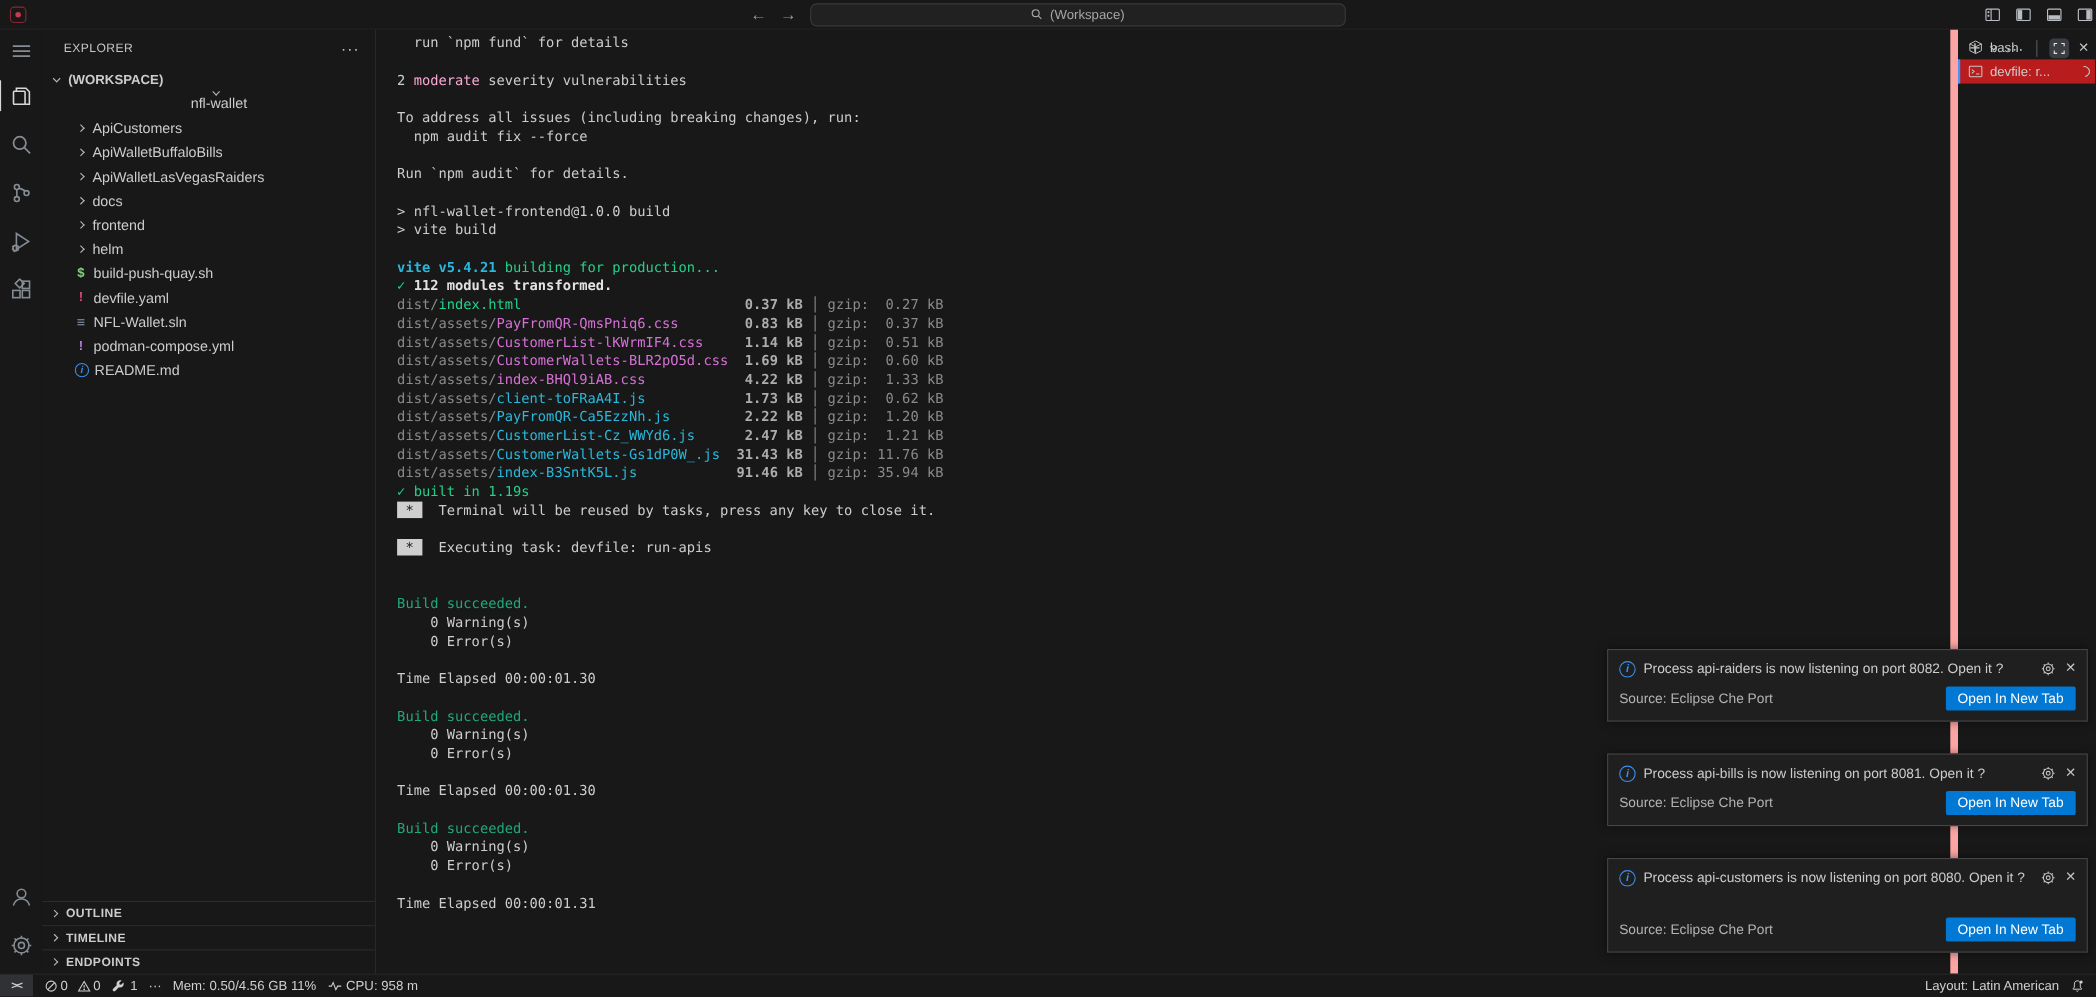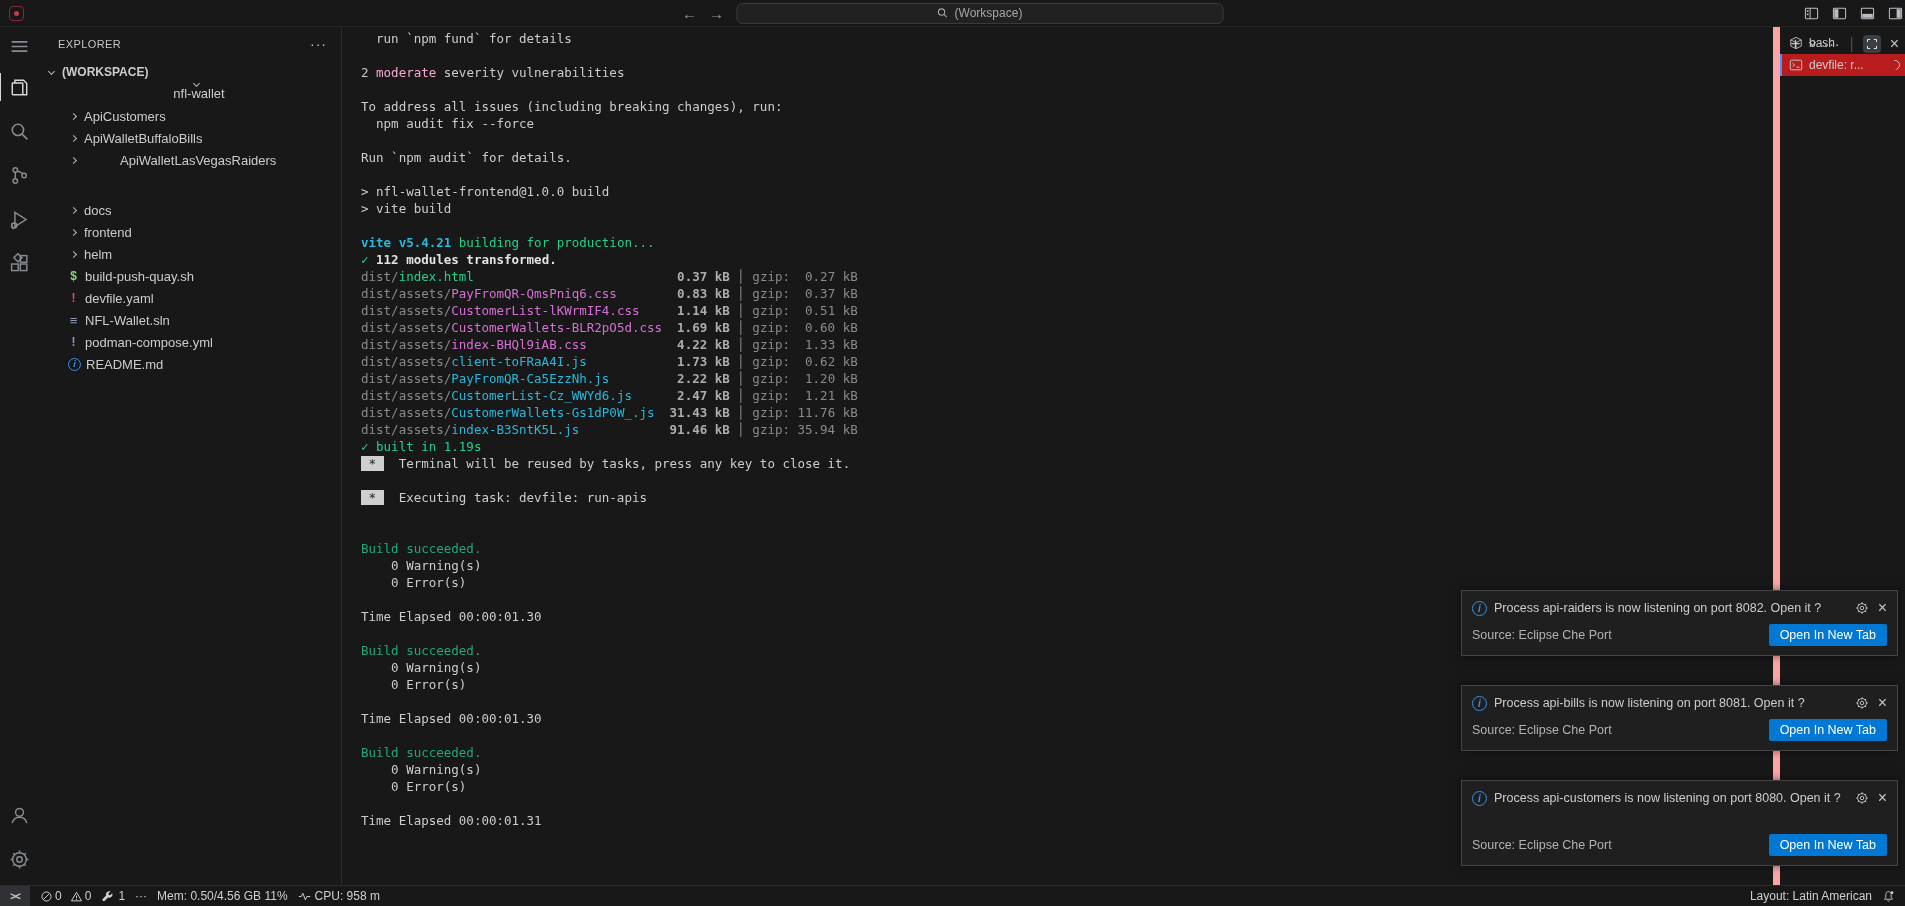--- a/index.html
+++ b/index.html
@@ -228,25 +228,25 @@
           <span class="lbl">nfl-wallet</span>
         </div>
         <div class="row" style="padding-left: 30px;">
           <span class="chev right"></span>
           <span class="lbl">ApiCustomers</span>
         </div>
         <div class="row" style="padding-left: 30px;">
           <span class="chev right"></span>
           <span class="lbl">ApiWalletBuffaloBills</span>
         </div>
-        <div class="row" style="padding-left: 30px; gap: 36px;">
+        <div class="row" style="padding-left: 30px;">
           <span class="chev right"></span>
           <span class="lbl">ApiWalletLasVegasRaiders</span>
         </div>
-        <div class="row" style="padding-left: 30px; margin-top: 28px;">
+        <div class="row" style="padding-left: 30px;">
           <span class="chev right"></span>
           <span class="lbl">docs</span>
         </div>
         <div class="row" style="padding-left: 30px;">
           <span class="chev right"></span>
           <span class="lbl">frontend</span>
         </div>
         <div class="row" style="padding-left: 30px;">
           <span class="chev right"></span>
           <span class="lbl">helm</span>
@@ -263,20 +263,34 @@
           <span class="fi fi-sln">≡</span>
           <span class="lbl">NFL-Wallet.sln</span>
         </div>
         <div class="row" style="padding-left: 30px;">
           <span class="fi fi-warnpurple">!</span>
           <span class="lbl">podman-compose.yml</span>
         </div>
         <div class="row" style="padding-left: 30px;">
           <span class="fi fi-info">i</span>
           <span class="lbl">README.md</span>
+        </div>
+      </div>
+    <div class="sb-sections" id="sections">
+        <div class="section">
+          <span class="chev right"></span>
+          <span>OUTLINE</span>
+        </div>
+        <div class="section">
+          <span class="chev right"></span>
+          <span>TIMELINE</span>
+        </div>
+        <div class="section">
+          <span class="chev right"></span>
+          <span>ENDPOINTS</span>
         </div>
       </div>
   </div>
 
   <div class="panelarea">
     <div class="panel-actions">
       <span class="pa-plus">+</span>
       <span class="pa-chev"></span>
       <span class="pa-more">···</span>
       <span class="pa-sep">|</span>

